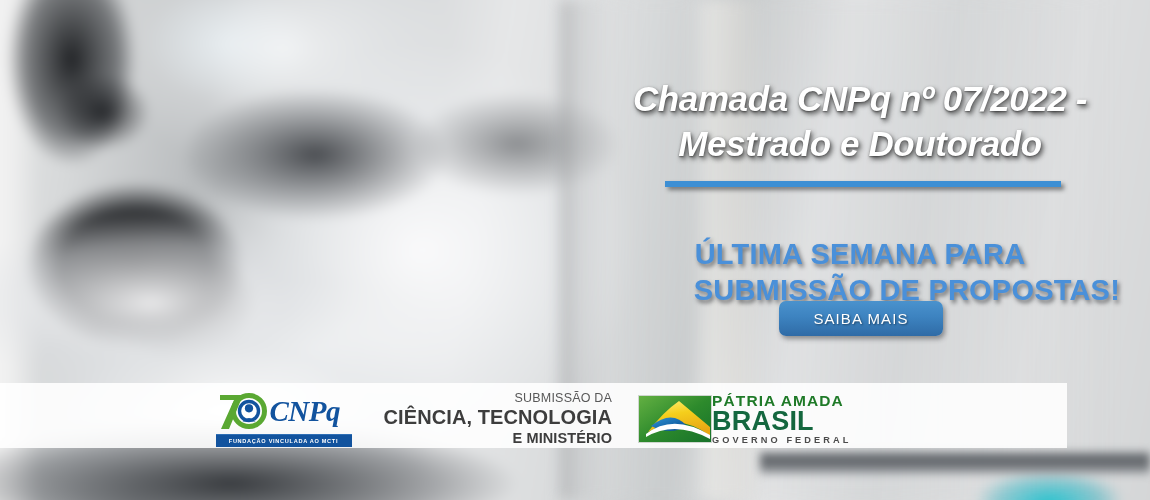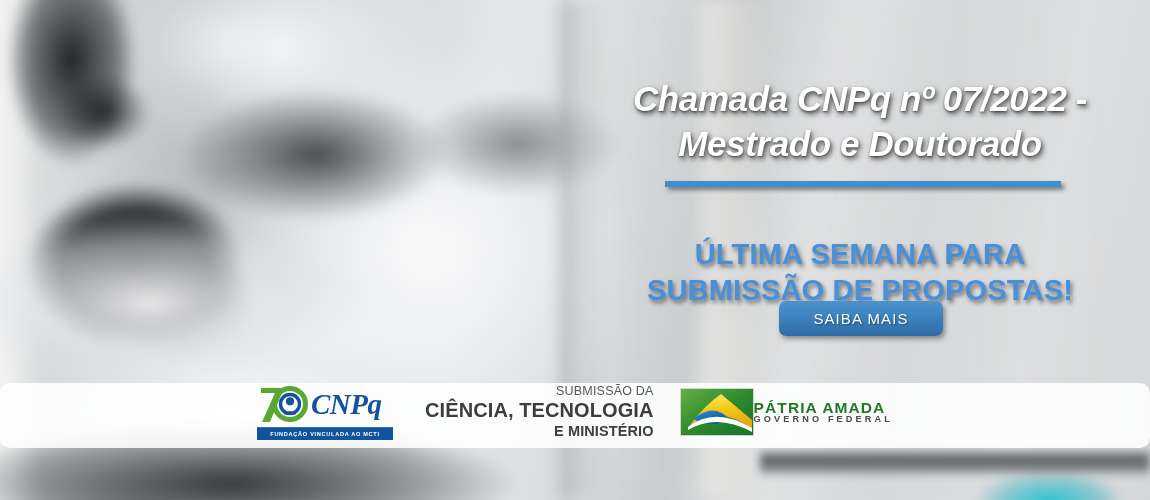--- a/index.html
+++ b/index.html
@@ -105,21 +105,21 @@
     left:600px; top:216px; width:520px;
     text-align:center;
     color:#4a90d9;
     font-weight:bold;
     font-size:29px;
     line-height:36px;
     letter-spacing:.2px;
     text-shadow:2px 3px 4px rgba(40,42,45,.6);
     margin-top:20px;
   }
-  .subtitle .s2 { display:block; }
+  .subtitle .s2 { display:block;text-align:right; }
 
   
   .cta {
     position:absolute;
     left:779px; top:301px;
     width:164px; height:35px;
     border:0;
     border-radius:7px;
     background:linear-gradient(180deg, #4a92cd 0%, #3d83c0 45%, #2f6ba6 100%);
     color:#ffffff;
@@ -128,27 +128,26 @@
     font-size:15px;
     letter-spacing:1.1px;
     cursor:pointer;
     box-shadow:2px 3px 5px rgba(35,38,42,.45);
     text-shadow:1px 1px 2px rgba(0,0,0,.45);
   }
 
   
   .footer {
     position:absolute;
-    left:0; top:383px; width:1150px; height:65px;
+    left:0; top:383px; width:1067px; height:65px;
     background:rgba(255,255,255,.88);
     display:flex;
-    align-items:flex-start;
+    align-items:flex-end;
     justify-content:center;
     gap:0;
-    border-radius:10px;
   }
   .footer-inner {
     display:flex; align-items:center; gap:22px;
   }
 
   
   .cnpq { position:relative; width:136px; height:58px; }
   .cnpq-top { display:flex; align-items:center; height:42px; }
   .cnpq-70 { position:relative; width:56px; height:42px; }
   .cnpq-wordmark {
@@ -269,20 +268,21 @@
               </linearGradient>
             </defs>
             <rect x="0" y="0" width="74" height="48" fill="url(#gg)"></rect>
             <path d="M40 5 L71 31 L71 40 Q42 16 9 36 Q24 16 40 5 Z" fill="url(#yy)"></path>
             <path d="M12 30 Q33 13 48 30 Q32 40 12 30 Z" fill="url(#bb)"></path>
             <path d="M7 38 Q34 17 71 39 L71 43 Q36 24 7 41 Z" fill="#ffffff"></path>
           </svg>
         </div>
         <div class="brasil-text">
           <div class="bt1">PÁTRIA AMADA</div>
+          <div class="bt2">BRASIL</div>
           <div class="bt3">GOVERNO FEDERAL</div>
         </div>
       </div>
 
     </div>
   </div>
 
 </div>
 
 </body></html>

